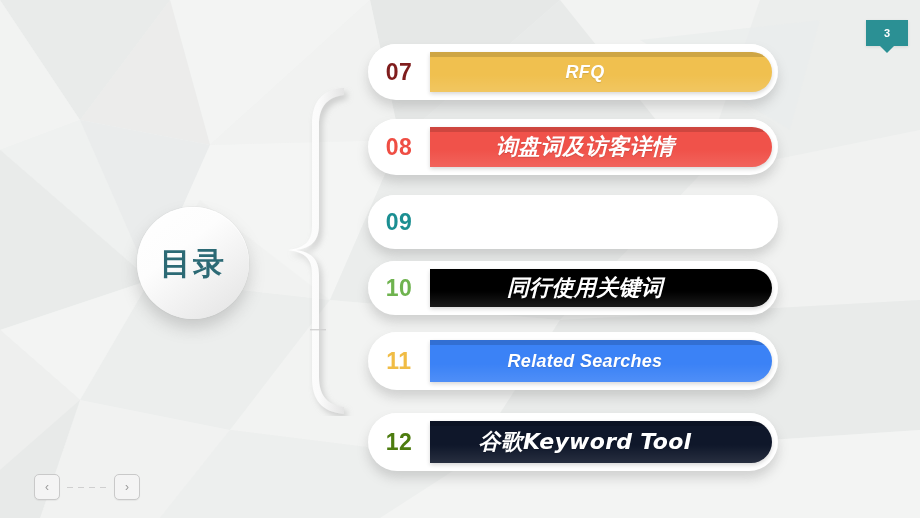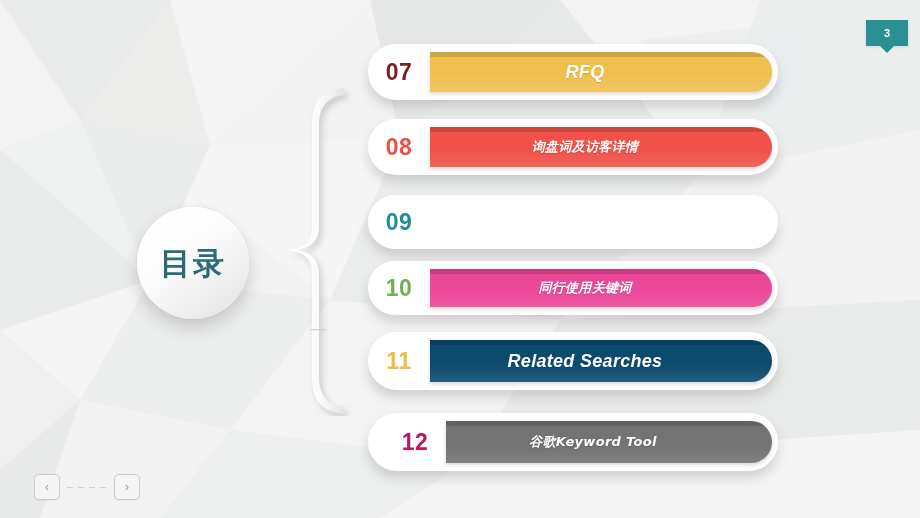--- a/index.html
+++ b/index.html
@@ -101,21 +101,21 @@
     content:"";position:absolute;left:0;right:0;top:0;height:5px;
     background:rgba(0,0,0,.14);
   }
   .bar::after{
     content:"";position:absolute;left:0;right:0;bottom:0;height:42%;
     background:linear-gradient(180deg,rgba(255,255,255,0) 0%,rgba(255,255,255,.10) 100%);
     pointer-events:none;
   }
   .bar-label{
     position:relative;z-index:2;
-    color:#ffffff;font-size:13px;font-weight:700;
+    color:#ffffff;font-size:22px;font-weight:700;
     letter-spacing:.3px;
     font-family:"DejaVu Sans","Liberation Sans",sans-serif;
     text-shadow:0 1px 1px rgba(0,0,0,.13);
     transform:translateX(-16px);
     white-space:nowrap;
   }
   .bar-label.latin{font-family:"Liberation Sans","DejaVu Sans",sans-serif;font-size:18px;}
 
   
   .nav{
@@ -239,39 +239,39 @@
         <span class="num" style="color:#1b8f92;">09</span>
         <div class="bar" style="background:#8b5cf6;margin-top:47px;">
           <span class="bar-label">P4P系统推荐词</span>
         </div>
       </div>
     </div>
 
     <div class="row" style="top:261px;height:54px;">
       <div class="pill">
         <span class="num" style="color:#6fb34f;">10</span>
-        <div class="bar" style="background:#ec4899;text-align:right;">
+        <div class="bar" style="background:#000000;text-align:right;">
           <span class="bar-label">同行使用关键词</span>
         </div>
       </div>
     </div>
 
     <div class="row" style="top:332px;height:58px;">
       <div class="pill">
         <span class="num" style="color: rgb(240, 188, 69);">11</span>
-        <div class="bar" style="background:#0c4a6e;">
+        <div class="bar" style="background:#3b82f6;">
           <span class="bar-label latin">Related Searches</span>
         </div>
       </div>
     </div>
 
     <div class="row" style="top:413px;height:58px;">
       <div class="pill">
-        <span class="num" style="color:#be185d;padding-left:16px;">12</span>
-        <div class="bar" style="background:#737373;">
+        <span class="num" style="color:#4d7c0f;">12</span>
+        <div class="bar" style="background:#0f172a;">
           <span class="bar-label">谷歌Keyword Tool</span>
         </div>
       </div>
     </div>
 
   </div>
 
   <div class="nav">
     <div class="nav-btn">
       <span>‹</span>

